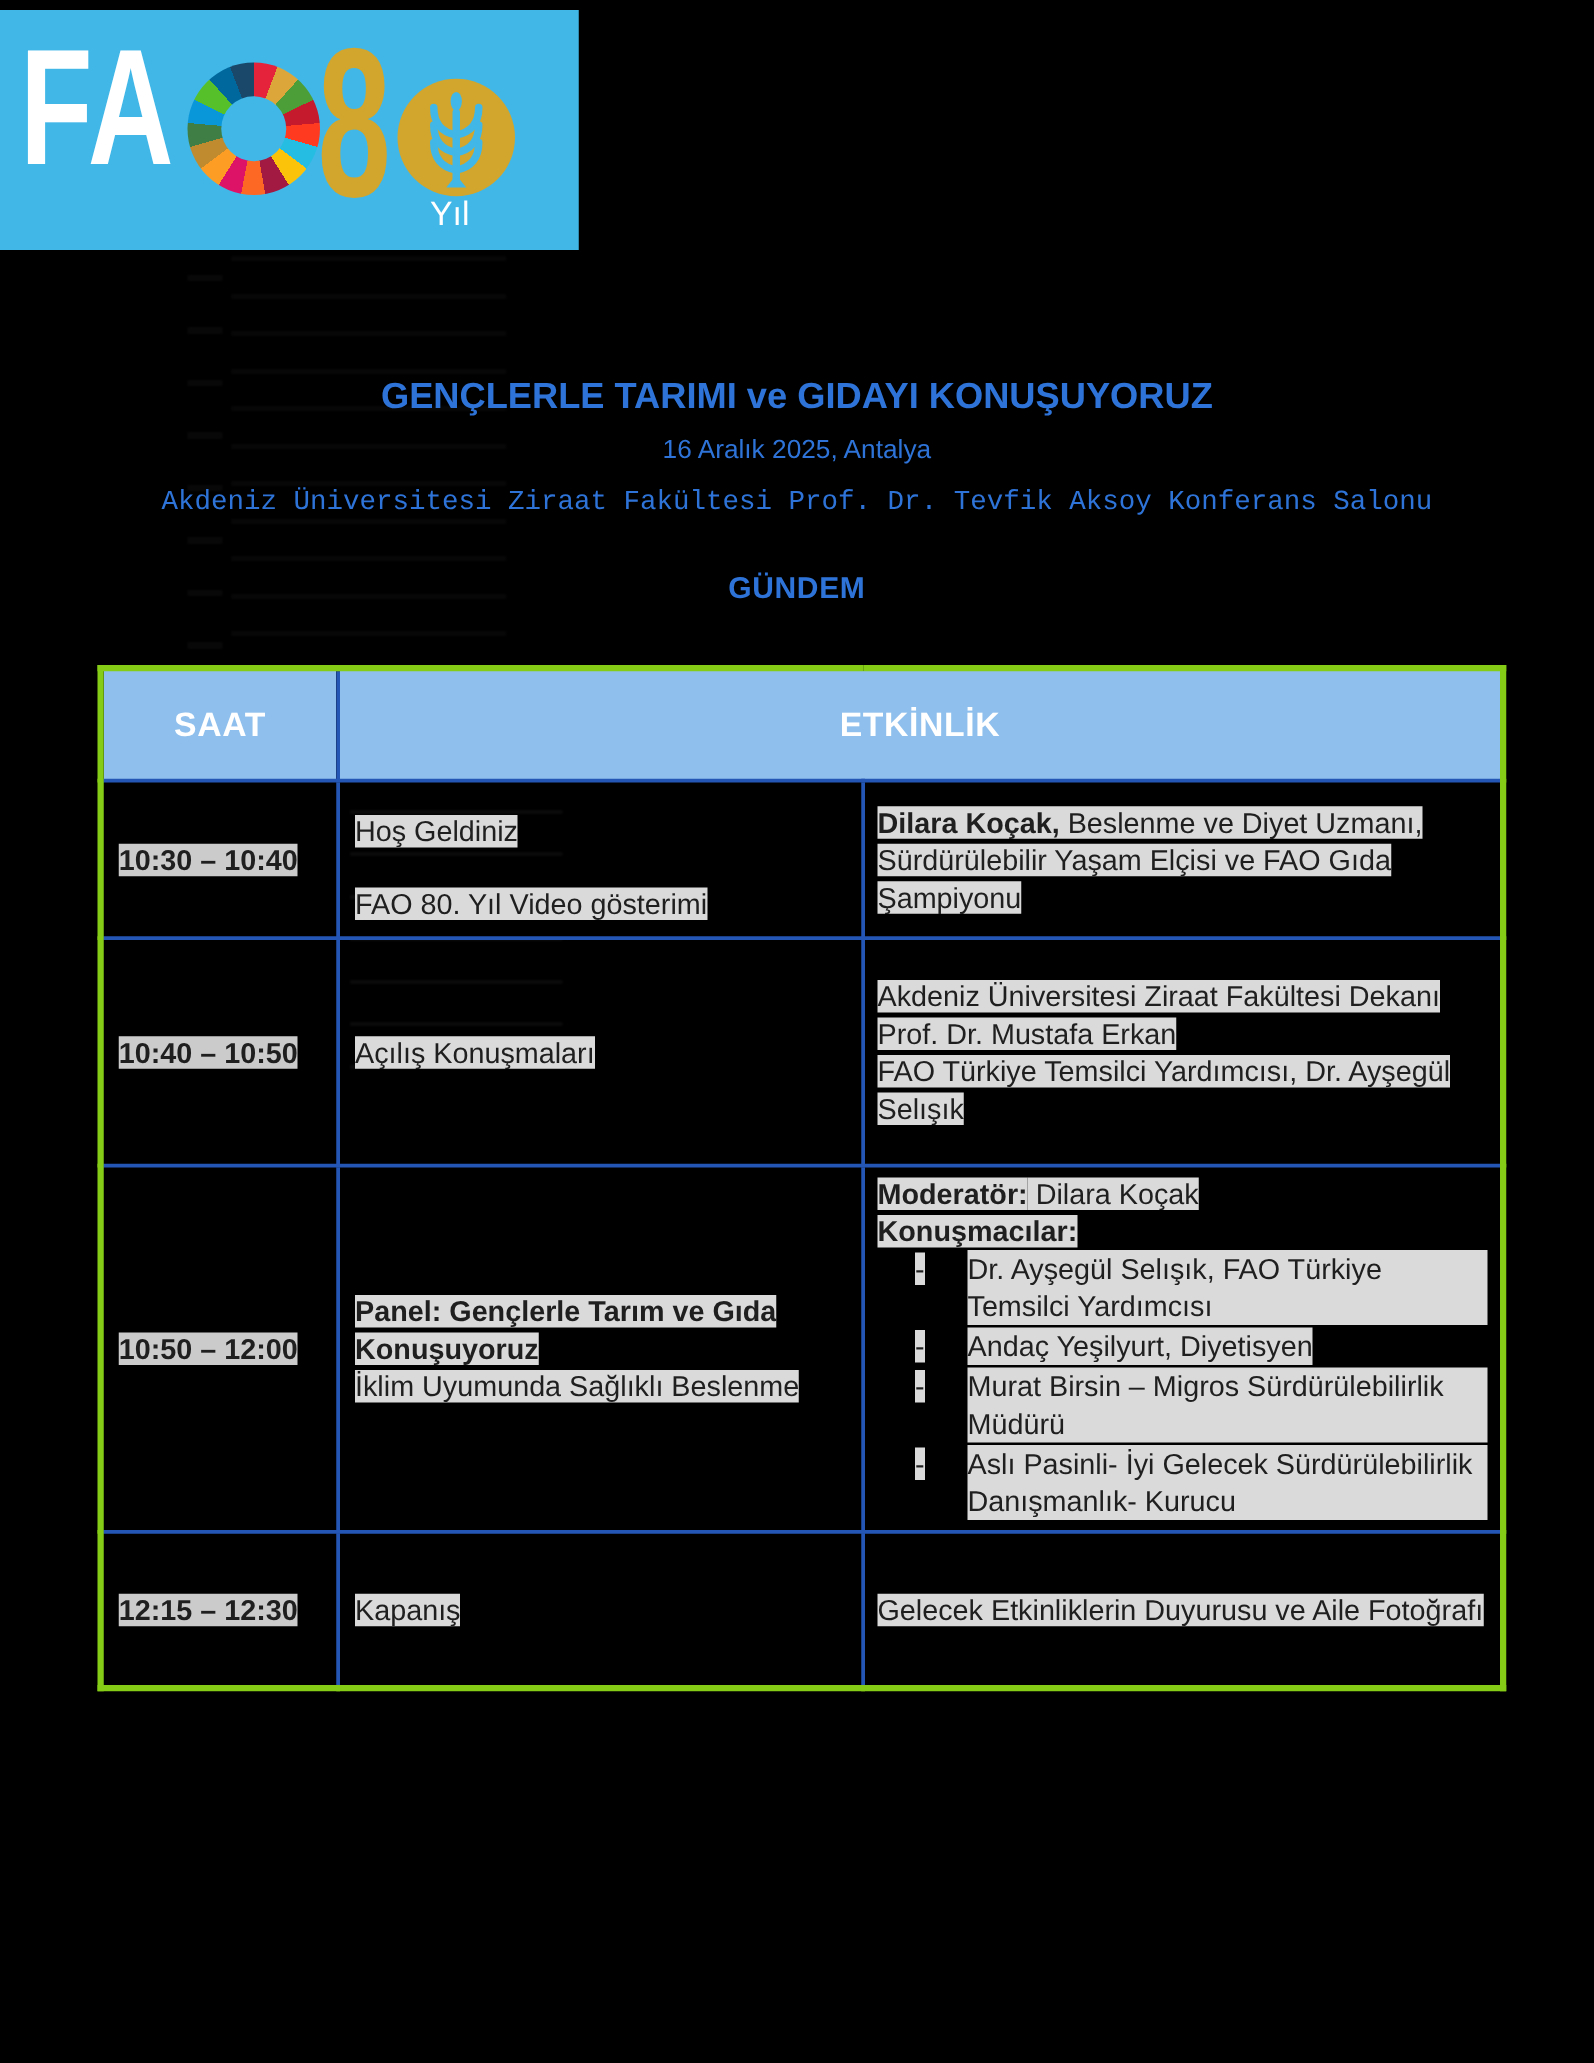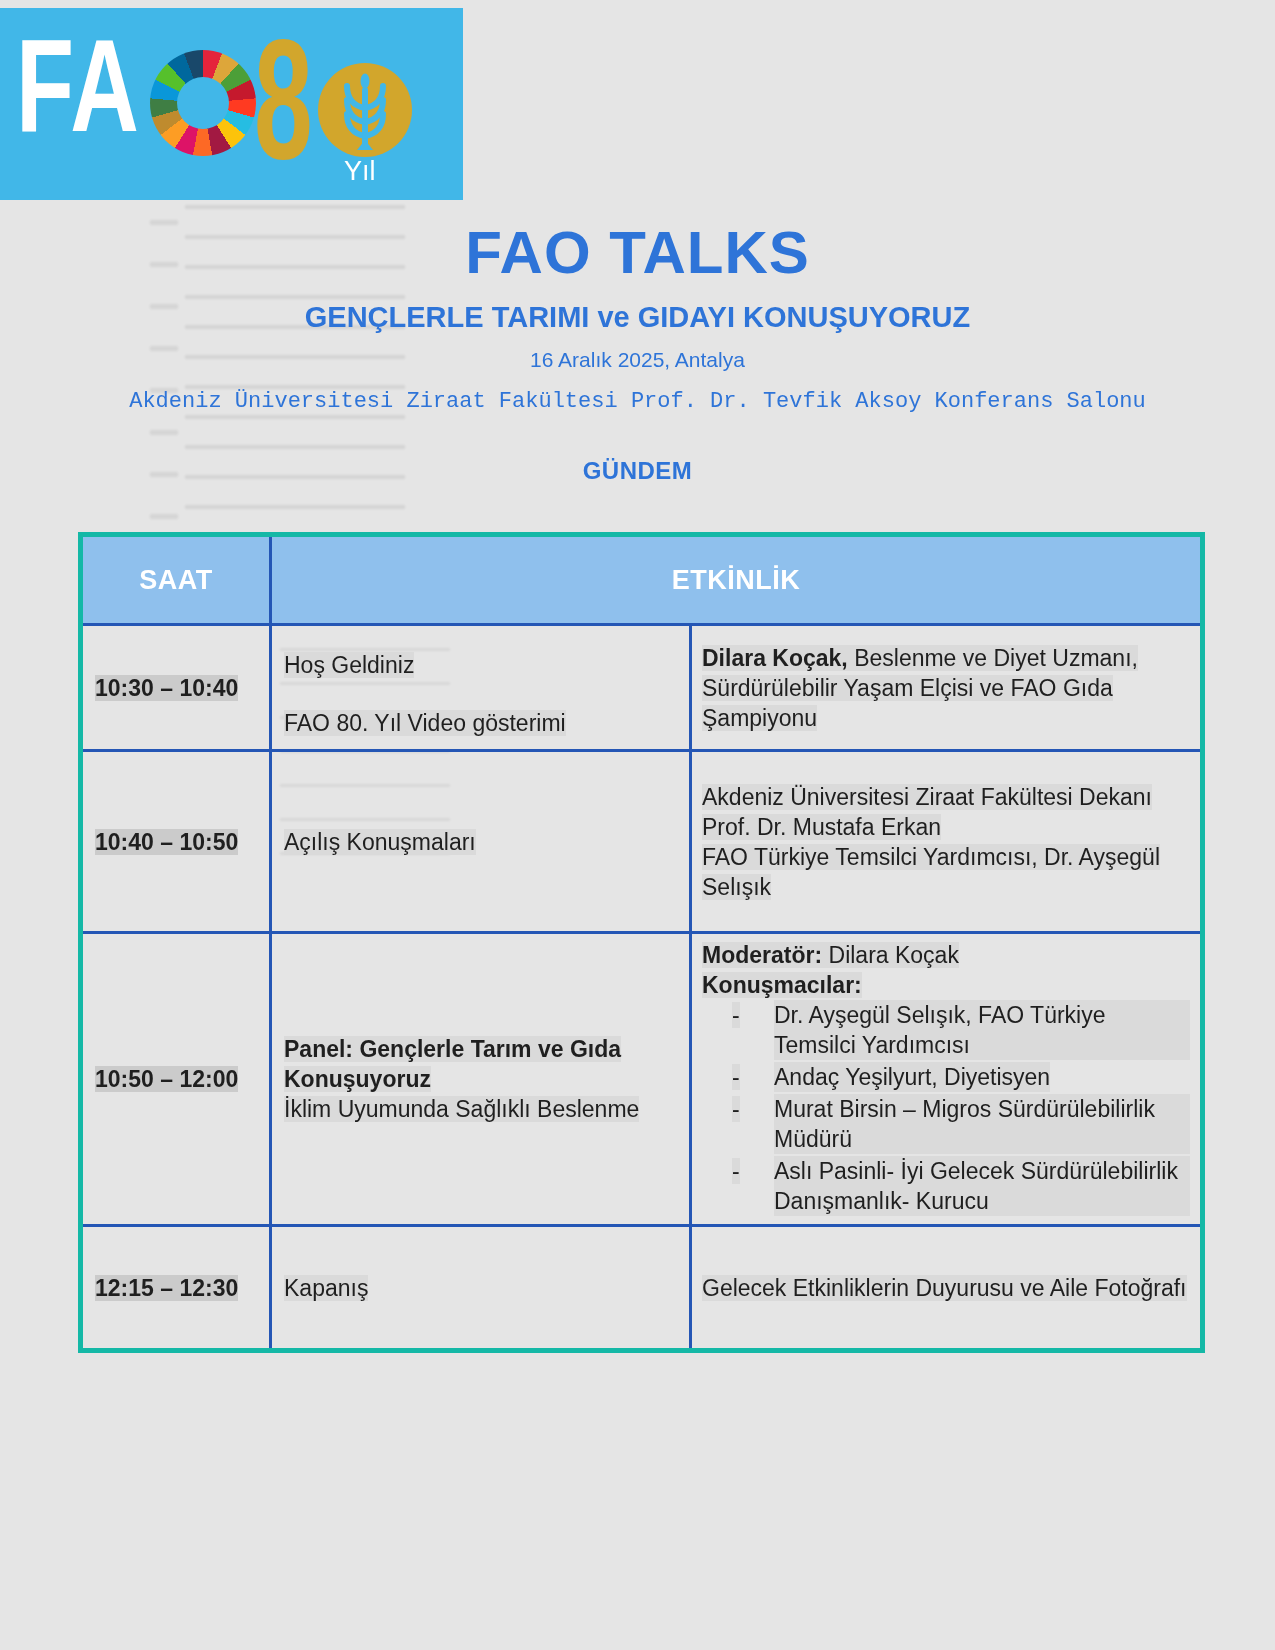--- a/index.html
+++ b/index.html
@@ -1,17 +1,17 @@
 <!DOCTYPE html>
 <html><head>
 <meta charset="utf-8">
 <style>
   html,body{margin:0;padding:0;background:#ffffff;}
   #page{
-    position:relative; width:1275px; height:1650px; background:#e5e5e5;
+    position:relative; width:1275px; height:1650px; background:#000000;
     font-family:"Liberation Sans", sans-serif; overflow:hidden; color:#1f1f1f;
   }
   
   .logo{position:absolute; left:0; top:8px; width:463px; height:192px; background:#41B7E8;}
   .logo-fa{
     position:absolute; left:16px; top:12px; font-size:132px; line-height:1; font-weight:bold;
     color:#ffffff; transform:scaleX(0.72); transform-origin:left top; letter-spacing:2px;
   }
   .sdg-wheel{
     position:absolute; left:150px; top:42px; width:106px; height:106px; border-radius:50%;
@@ -43,21 +43,21 @@
   
   .hline{position:absolute; left:0; width:1275px; text-align:center; color:#2E74D8; line-height:1.1;}
   .title{top:220px; font-size:60px; font-weight:bold; letter-spacing:1px;}
   .subtitle{top:302px; font-size:29px; font-weight:bold;}
   .dateline{top:348px; font-size:21px;}
   .venueline{top:390px; font-size:22px;font-family:Liberation Mono, monospace;}
   .agenda{top:458px; font-size:24px; font-weight:bold; letter-spacing:0.5px;}
   
   .tablewrap{position:absolute; left:78px; top:532px;}
   table.agenda-table{border-collapse:collapse; table-layout:fixed; width:1122px;
-      border:5px solid #14b8a6; font-size:23px; line-height:30px; color:#1f1f1f;}
+      border:5px solid #84cc16; font-size:23px; line-height:30px; color:#1f1f1f;}
   table.agenda-table td, table.agenda-table th{border:3px solid #2456B5; vertical-align:middle; overflow:hidden;}
   th.hdr{background:#8FC0ED; color:#ffffff; font-size:27px; font-weight:bold;
       text-align:center; letter-spacing:0.5px;}
   td.time-cell{font-weight:bold; padding:4px 6px 4px 12px; text-align:left;}
   td.act-cell{padding:4px 10px 4px 12px;}
   td.det-cell{padding:6px 10px;}
   .b{font-weight:bold;}
   .hl{background:#DADADA; box-decoration-break:clone;}
   .hl2{background:#CBCBCB; box-decoration-break:clone;}
   .gap-top{margin-top:28px;}
@@ -89,21 +89,20 @@
       <ellipse cx="50" cy="21" rx="4.5" ry="7.5" fill="#41B7E8"></ellipse>
       <path d="M42 90 L50 80 L58 90 Z" fill="#41B7E8"></path>
     </svg>
     <div class="logo-yil">Yıl</div>
   </div>
 
   <div class="ghost g1"></div>
   <div class="ghost g2"></div>
   <div class="ghost g3"></div>
 
-  <div class="hline title">FAO TALKS</div>
   <div class="hline subtitle">GENÇLERLE TARIMI ve GIDAYI KONUŞUYORUZ</div>
   <div class="hline dateline">16 Aralık 2025, Antalya</div>
   <div class="hline venueline">Akdeniz Üniversitesi Ziraat Fakültesi Prof. Dr. Tevfik Aksoy Konferans Salonu</div>
   <div class="hline agenda">GÜNDEM</div>
 
   <div class="tablewrap">
     <table class="agenda-table">
       <colgroup>
           <col style="width:190px">
           <col style="width:420px">

